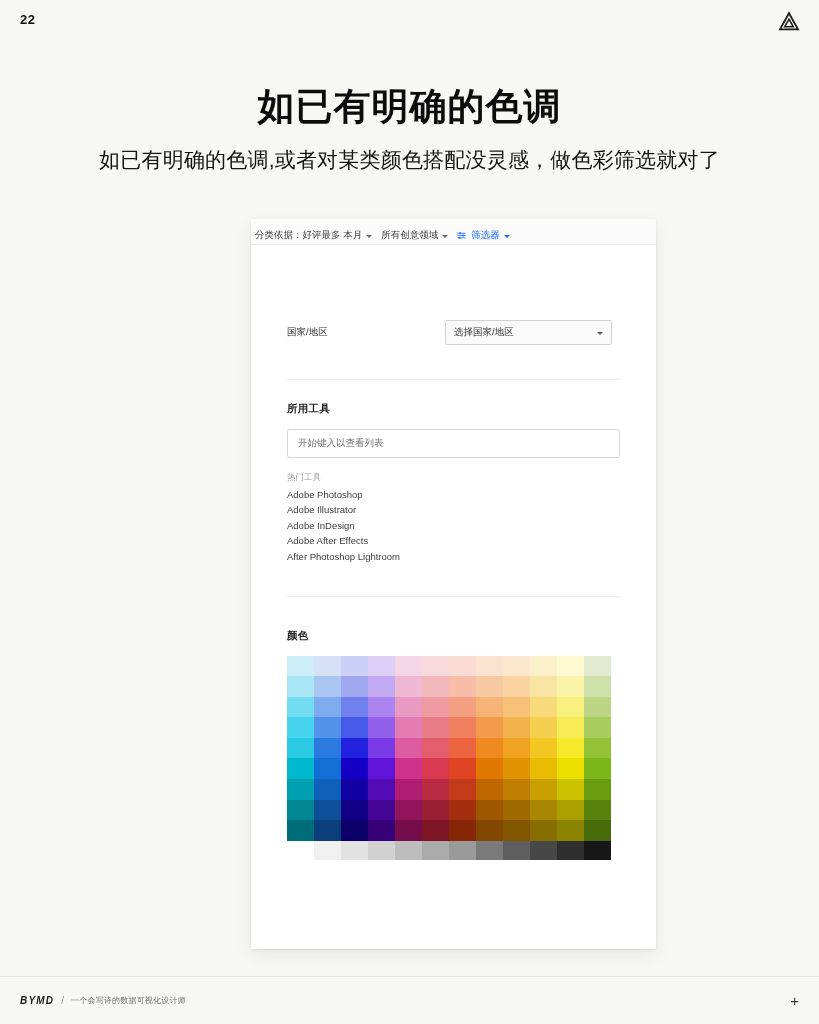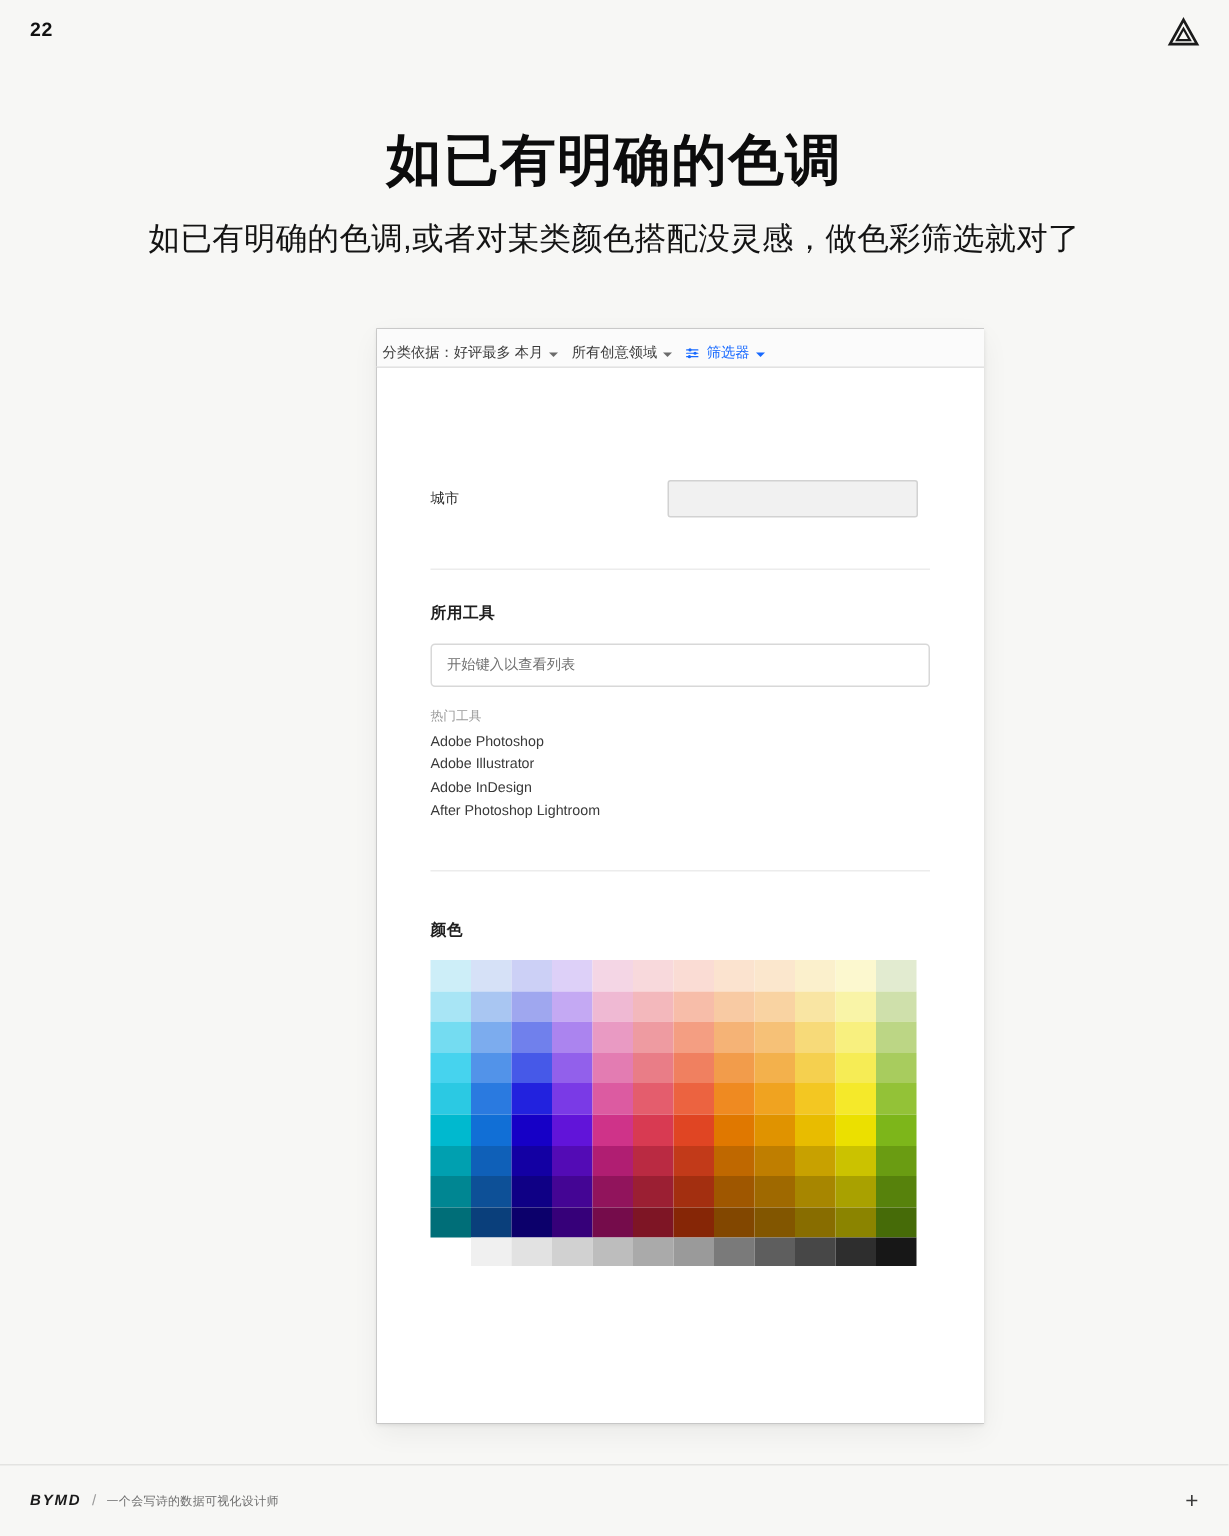--- a/index.html
+++ b/index.html
@@ -200,41 +200,45 @@
         <span>筛选器</span>
         <i class="caret"></i>
       </span>
     </div>
   </div>
 
   <div class="panel-body">
 
     <div class="loc-block">
 
-
       <div class="form-row">
-        <div class="row-label">城市</div>
-        <input class="text-box" type="text" value="" style="">
+        <div class="row-label">国家/地区</div>
+        <div class="select-box">
+          <span>选择国家/地区</span>
+          <i class="caret"></i>
+        </div>
       </div>
+
     </div>
 
     <div class="divider"></div>
 
     <div class="tools-block">
       <div class="sect-title">所用工具</div>
 
       <div class="tool-input">
         <span>开始键入以查看列表</span>
       </div>
 
       <div class="tool-group-title">热门工具</div>
       <ul class="tool-list">
         <li>Adobe Photoshop</li>
         <li>Adobe Illustrator</li>
         <li>Adobe InDesign</li>
+        <li>Adobe After Effects</li>
         <li>After Photoshop Lightroom</li>
       </ul>
     </div>
 
     <div class="divider"></div>
 
     <div class="color-block">
       <div class="sect-title">颜色</div>
       <div class="swatch-wrap">
         <div class="swatch-grid" id="swatch-grid">

